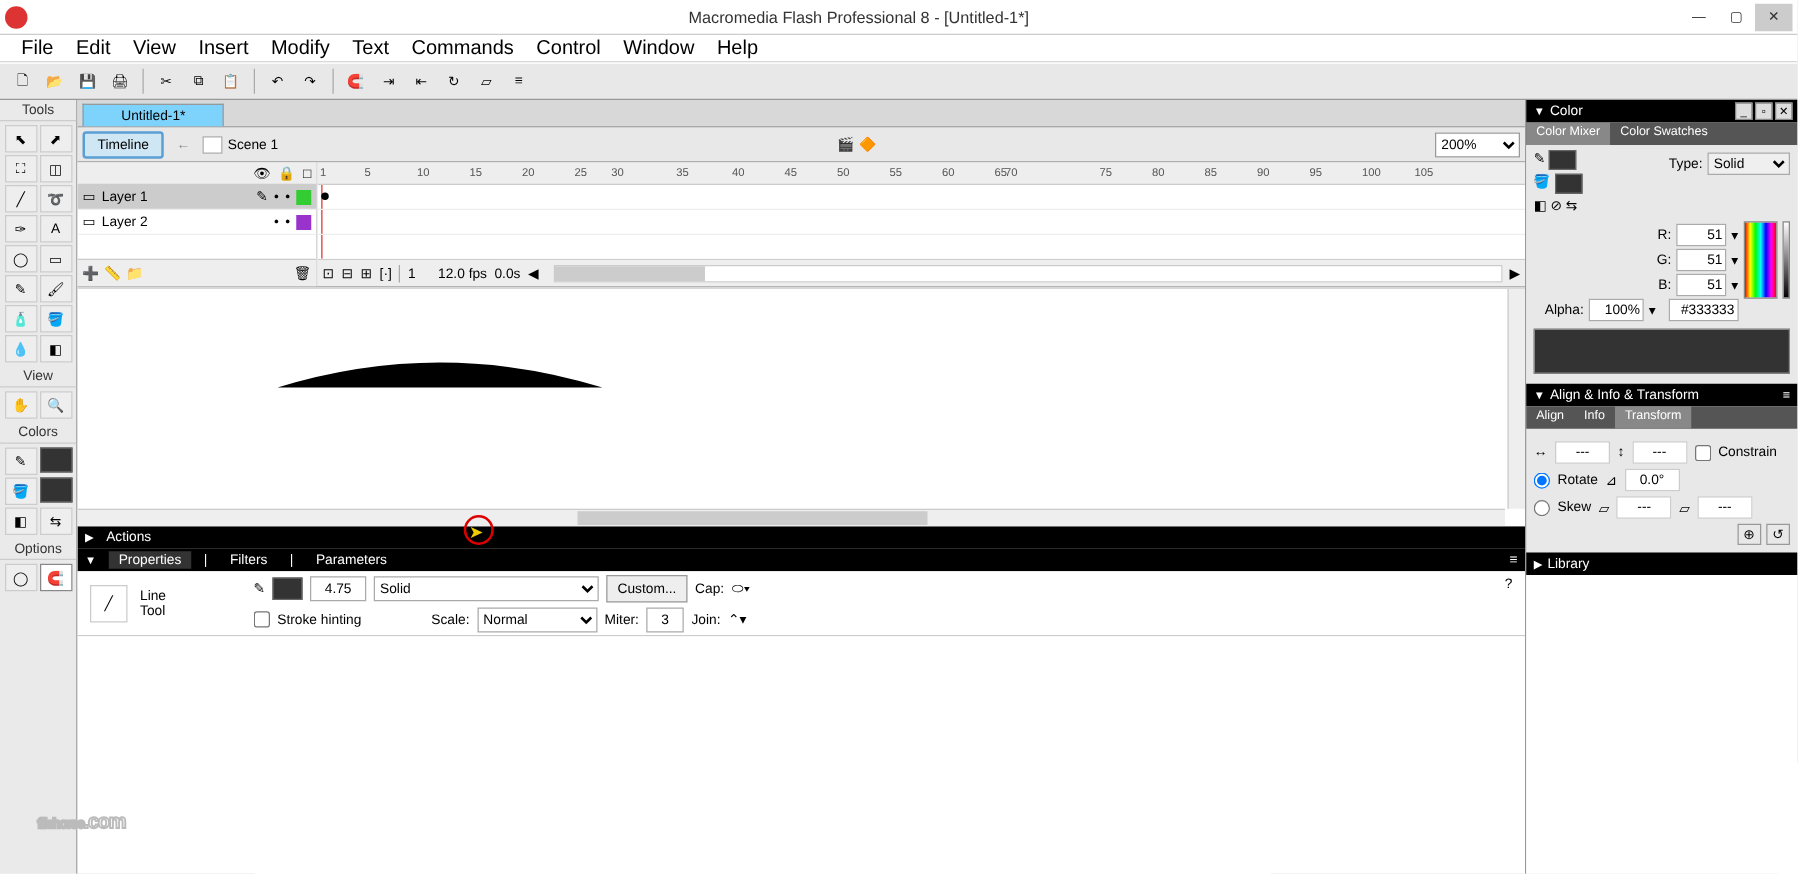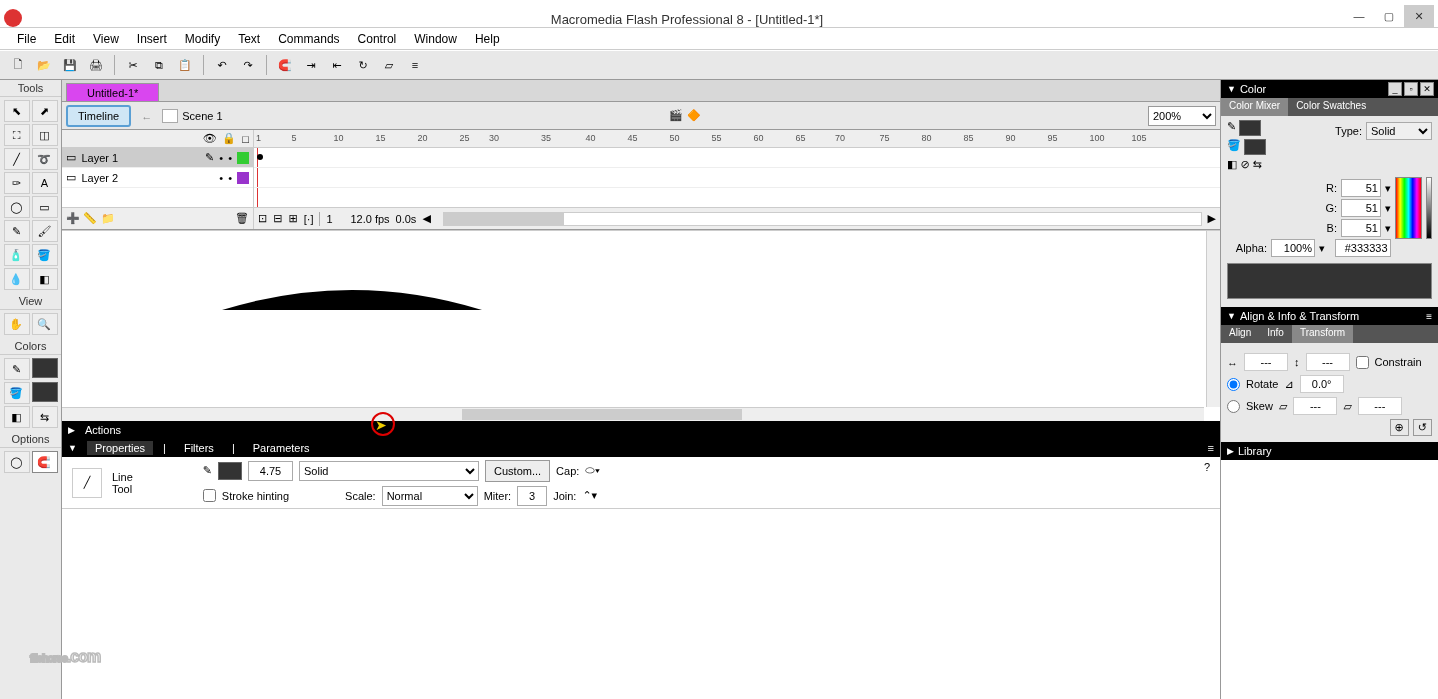--- a/index.html
+++ b/index.html
@@ -1,37 +1,37 @@
 <!DOCTYPE html>
 <html><head>
 <meta charset="utf-8">
 <style>
 * { box-sizing: border-box; margin: 0; padding: 0; font-family: Tahoma, Arial, sans-serif; font-size: 11px; }
 body { background: #fff; width: 1438px; height: 699px; overflow: hidden; position: relative; }
-.titlebar { height: 28px; background: #fff; display: flex; align-items: flex-end; padding: 0 4px; border-bottom: 1px solid #ccc; }
+.titlebar { height: 28px; background: #fff; display: flex; align-items: center; padding: 0 4px; border-bottom: 1px solid #ccc; }
 .titlebar .fl-icon { width: 18px; height: 18px; background: #d33; border-radius: 50%; margin-right: 8px; }
 .titlebar .title { flex: 1; text-align: center; font-size: 13px; color: #333; }
 .win-controls { display: flex; gap: 0; }
 .win-btn { width: 30px; height: 22px; display: flex; align-items: center; justify-content: center; color: #333; cursor: default; }
 .win-btn.close { background: #ccc; }
 .menubar { height: 22px; background: #fff; display: flex; align-items: center; padding: 0 8px; gap: 0; border-bottom: 1px solid #ccc; }
-.menubar span { padding: 3px 9px; font-size: 12px; cursor: default; }
+.menubar span { padding: 3px 9px; font-size: 16px; cursor: default; }
 .toolbar { height: 30px; background: #e8e8e8; border-top: 1px solid #fff; border-bottom: 1px solid #999; display: flex; align-items: center; padding: 0 6px; gap: 2px; }
 .tb-btn { width: 24px; height: 24px; display: flex; align-items: center; justify-content: center; border: 1px solid transparent; cursor: default; }
 .tb-sep { width: 1px; height: 20px; background: #aaa; margin: 0 4px; }
 .main-area { display: flex; height: calc(699px - 28px - 22px - 30px); }
 .tools-panel { width: 62px; background: #eaeaea; border-right: 1px solid #999; display: flex; flex-direction: column; align-items: center; }
 .tools-title, .view-title, .colors-title, .options-title { width: 100%; text-align: center; font-size: 11px; padding: 2px 0; color: #333; border-bottom: 1px solid #ccc; }
 .tool-grid { display: grid; grid-template-columns: 26px 26px; gap: 2px; padding: 3px; }
 .tool-btn { width: 26px; height: 22px; background: #eee; border: 1px solid #ccc; display: flex; align-items: center; justify-content: center; cursor: default; }
 .tool-btn.active { background: #fff; border: 1px solid #888; }
 .swatch-btn { width: 26px; height: 20px; background: #333; border: 1px solid #666; }
 .center-col { flex: 1; display: flex; flex-direction: column; background: #e0e0e0; overflow: hidden; }
 .doc-tabs { height: 22px; background: #d8d8d8; display: flex; align-items: flex-end; padding: 0 4px; border-bottom: 1px solid #999; }
-.doc-tab { background: #d946ef; border: 1px solid #999; border-bottom: none; padding: 3px 20px 2px; font-size: 11px; }
+.doc-tab { background: #7dd3fc; border: 1px solid #999; border-bottom: none; padding: 3px 30px 2px; font-size: 11px; }
 .scene-bar { height: 28px; background: #e8e8e8; border-bottom: 1px solid #999; display: flex; align-items: center; padding: 0 4px; gap: 4px; }
 .timeline-btn { background: #cfe6f5; border: 2px solid #5a9fd4; padding: 3px 10px; border-radius: 3px; font-size: 11px; }
 .scene-icon { width: 16px; height: 14px; background: #fff; border: 1px solid #aaa; display: inline-block; }
 .zoom-sel { margin-left: auto; width: 68px; height: 20px; font-size: 11px; border: 1px solid #999; background: #fff; }
 .timeline { display: flex; height: 100px; background: #fff; border-bottom: 1px solid #999; }
 .timeline-left { width: 192px; border-right: 1px solid #ccc; display: flex; flex-direction: column; }
 .tl-header { height: 18px; background: #eee; border-bottom: 1px solid #ccc; display: flex; align-items: center; justify-content: flex-end; padding: 0 4px; gap: 6px; }
 .layer-row { height: 20px; display: flex; align-items: center; padding: 0 4px; gap: 5px; border-bottom: 1px solid #eee; }
 .layer-row.active { background: #ccc; }
 .layer-color { width: 12px; height: 12px; }
@@ -233,21 +233,21 @@
             <span style="left: 163.6px;">20</span>
             <span style="left: 205.6px;">25</span>
             <span style="left: 235px;">30</span>
             <span style="left: 275px; margin-left: 12px;">35</span>
             <span style="left: 331.6px;">40</span>
             <span style="left: 373.6px;">45</span>
             <span style="left: 415.6px;">50</span>
             <span style="left: 457.6px;">55</span>
             <span style="left: 499.6px;">60</span>
             <span style="left: 541.6px;">65</span>
-            <span style="left: 581px;">70</span>
+            <span style="left: 550px;">70</span>
             <span style="left: 625.6px;">75</span>
             <span style="left: 667.6px;">80</span>
             <span style="left: 709.6px;">85</span>
             <span style="left: 751.6px;">90</span>
             <span style="left: 793.6px;">95</span>
             <span style="left: 835.6px;">100</span>
             <span style="left: 877.6px;">105</span>
           </div>
         <div class="frames-area">
           <div class="playhead"></div>

